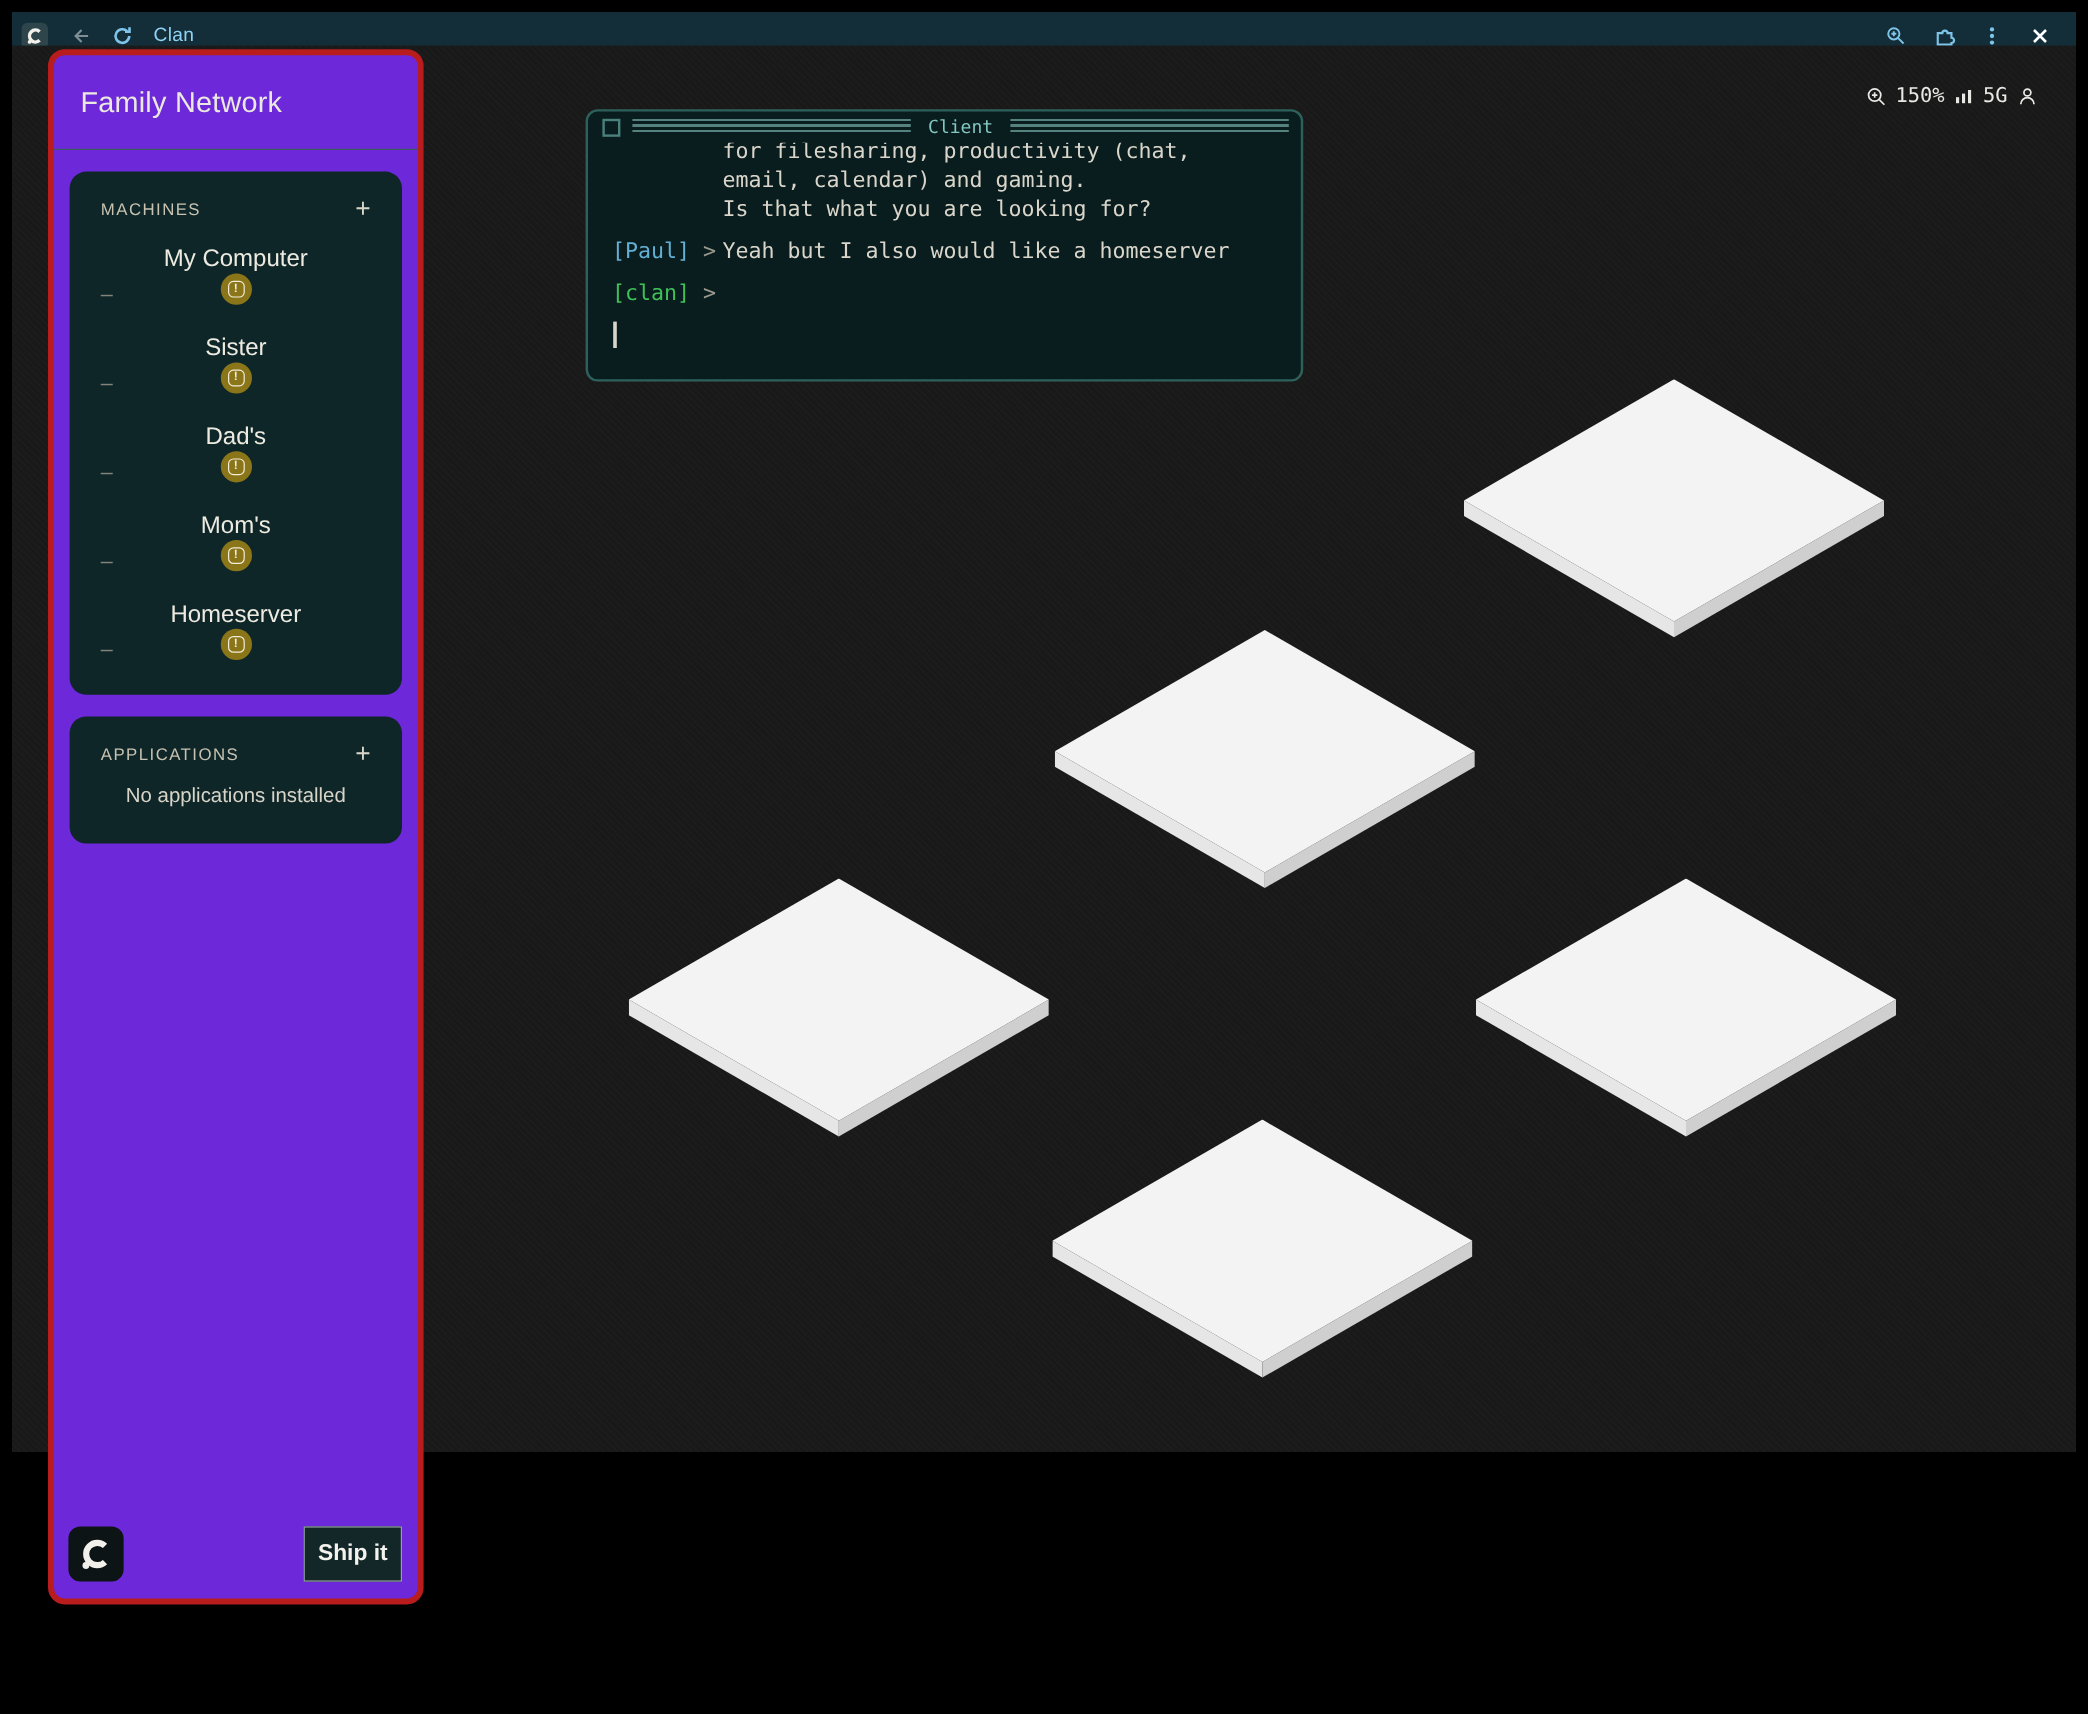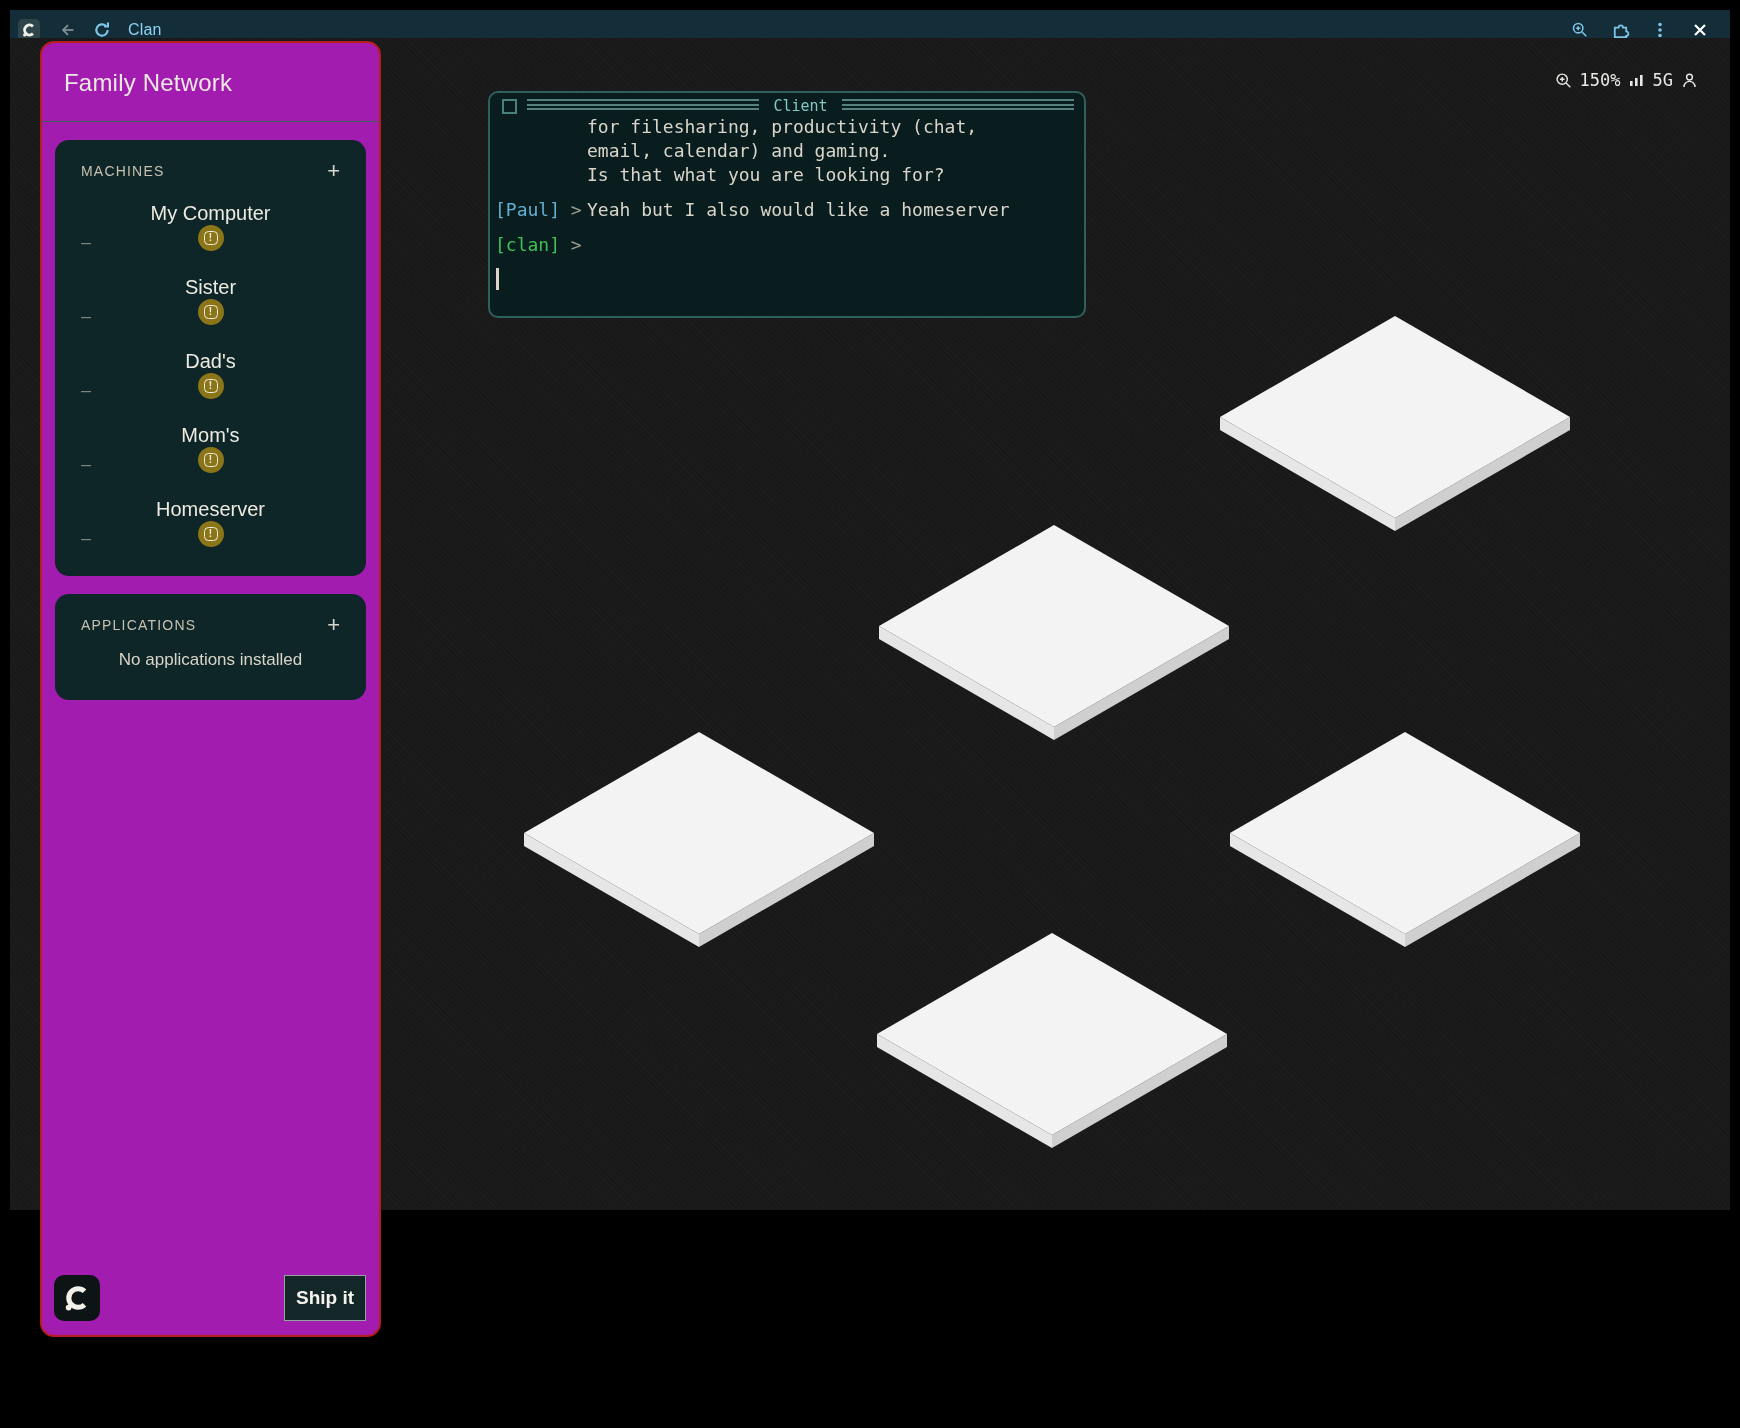--- a/index.html
+++ b/index.html
@@ -23,22 +23,22 @@
           background-image:
             repeating-linear-gradient(45deg, rgba(255,255,255,0.012) 0 2px, transparent 2px 4px),
             repeating-linear-gradient(-45deg, rgba(0,0,0,0.06) 0 1px, transparent 1px 3px); }
 
   
   .hud { position:absolute; top:32px; right:32px; display:flex; align-items:center; gap:8px;
          color:#e8e8e4; font-family:"DejaVu Sans Mono", monospace; font-size:17px; }
   .hud svg { display:block; }
 
   
-  .sidebar { position:absolute; left:40px; top:41px; width:341px; height:1296px;
-             background:#a21caf; border:2px solid #b91c1c; border-radius:14px; }
+  .sidebar { position:absolute; left:40px; top:41px; width:313px; height:1296px;
+             background:#6d28d9; border:5px solid #b91c1c; border-radius:14px; }
   .sb-header { padding:26px 22px 24px 22px; border-bottom:1px solid #3a5f58; }
   .sb-title { color:#eae8e0; font-size:24px; font-weight:400; letter-spacing:.2px; }
   .panel { background:#0e2628; border-radius:14px; margin:18px 13px 0 13px; padding:22px 26px 26px 26px; }
   .panel-head { display:flex; align-items:center; justify-content:space-between; }
   .panel-label { color:#c6c1b0; font-size:14px; letter-spacing:1.2px; font-weight:500; }
   .panel-add { color:#d8d5c9; font-size:22px; font-weight:300; line-height:18px; cursor:pointer; }
   .machine { margin-top:22px; }
   .machine-row { display:flex; align-items:center; justify-content:space-between; height:26px;flex-direction:column; }
   .machine-name { color:#edebe1; font-size:20px; font-weight:500; }
   .status-badge { width:26px; height:26px; border-radius:50%; background:#8a7519;
@@ -57,21 +57,21 @@
               font-family:"Liberation Sans", sans-serif; cursor:pointer; }
 
   
   .client { position:absolute; left:478px; top:53px; width:598px; height:227px;
             background:#0a1d1e; border:2px solid #2e615c; border-radius:10px; overflow:hidden; }
   .client-titlebar { height:26px; display:flex; align-items:center; }
   .close-box { width:15px; height:15px; border:2px solid #49807c; margin-left:12px; flex:none; }
   .stripes { flex:1; height:14px; margin:0 10px;
              background:repeating-linear-gradient(to bottom, #55827e 0 2px, transparent 2px 4.7px); }
   .client-title { color:#82c7c2; font-family:"DejaVu Sans Mono", monospace; font-size:15px; padding:0 4px; }
-  .client-body { position:relative; height:197px; padding:0 5px; overflow:hidden; }
+  .client-body { position:relative; height:197px; padding:0 20px; overflow:hidden; }
   .messages { margin-top:-4px; }
   .msg { display:flex; margin-bottom:11px; font-family:"DejaVu Sans Mono", monospace;
          font-size:18px; line-height:24px; color:#d9d5ca; }
   .pfx { width:92px; flex:none; white-space:pre; }
   .pfx-arrow { color:#9a9a8e; }
   .msg-text { white-space:pre; }
   .cursor { width:3px; height:22px; background:#d9d5ca; margin-left:1px; }
 
   
   .tile { position:absolute; width:350px; height:216px; }

